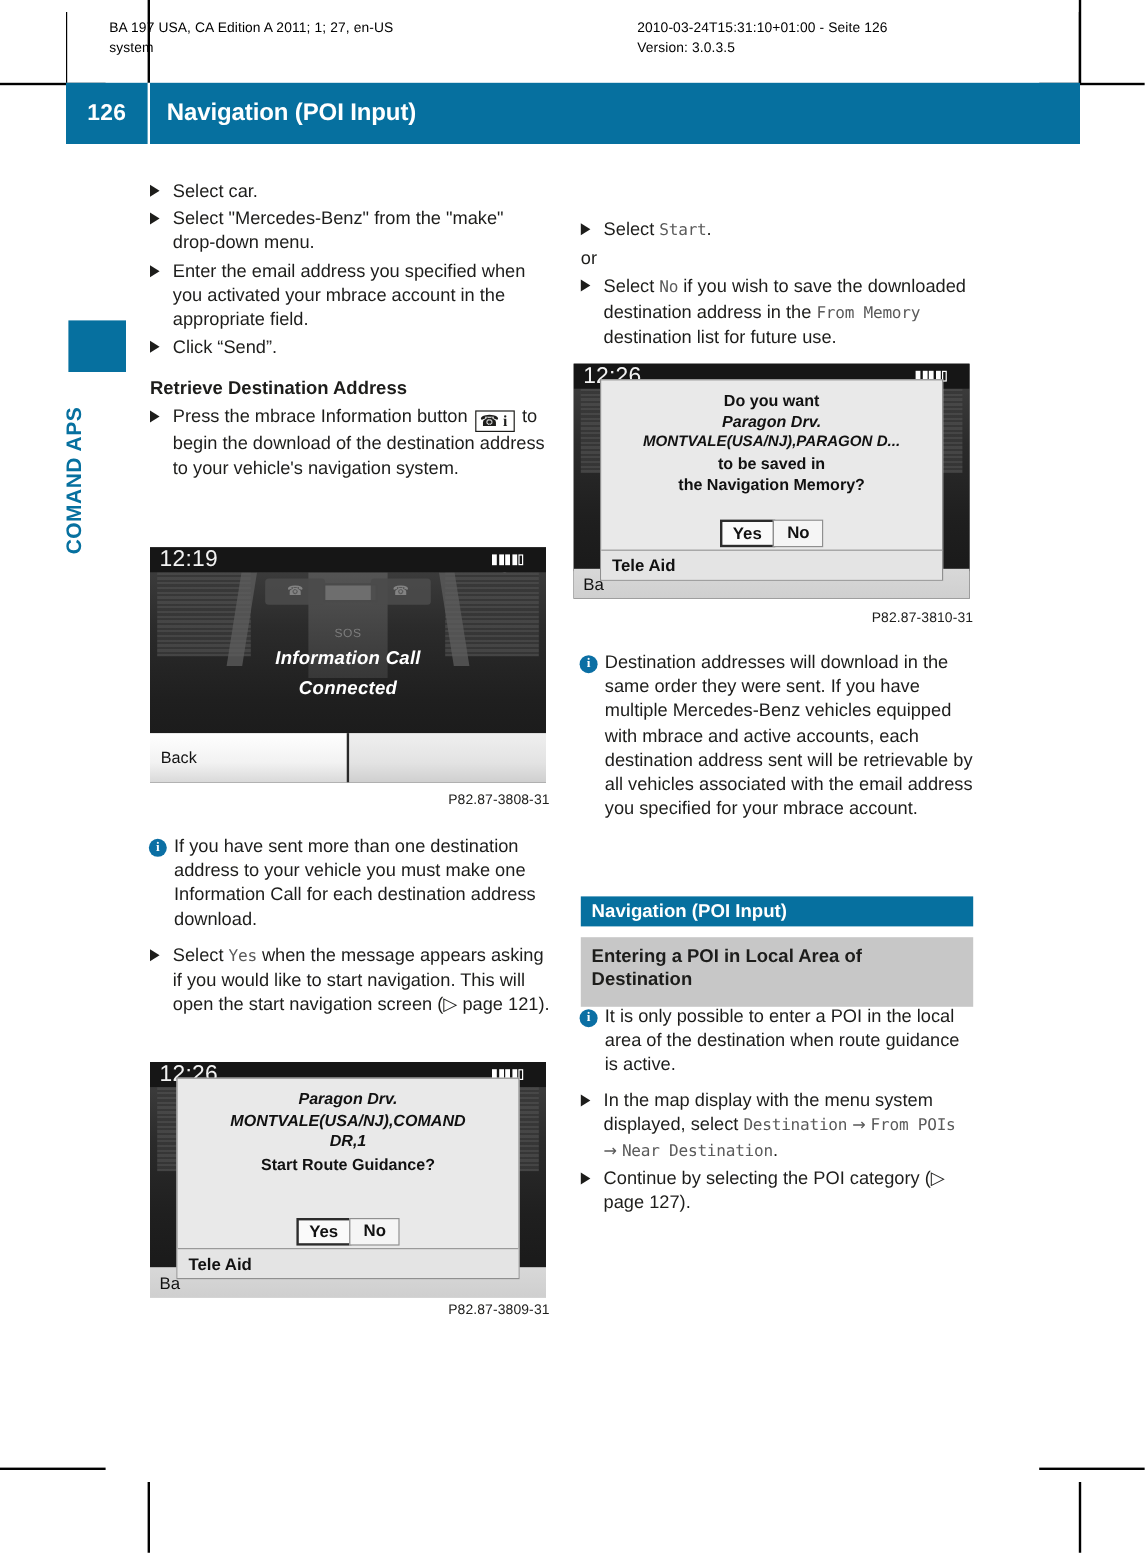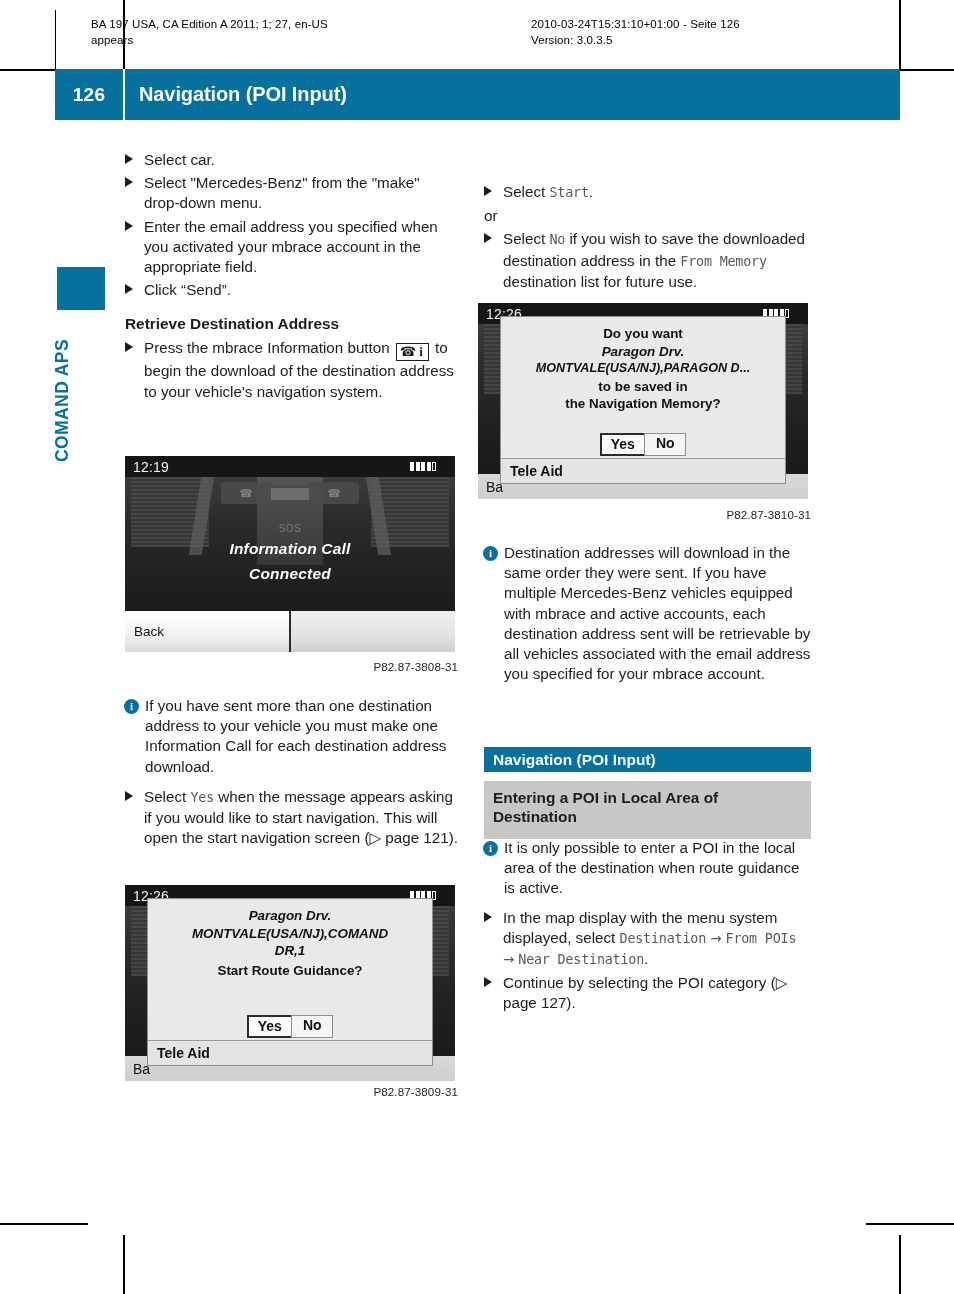--- a/index.html
+++ b/index.html
@@ -225,21 +225,21 @@
     width: 100%;
     height: 21px;
     background: #161616;
     color: #f2f2f2;
     font-size: 12.5px;
     display: flex;
     align-items: center;
     box-sizing: border-box;
     padding: 0 8px;
   }
-  .scr-clock { font-size: 14px; letter-spacing: 0.2px; }
+  .scr-clock { font-size: 19px; letter-spacing: 0.2px; }
   .scr-right {
     margin-left: auto;
     display: flex;
     align-items: center;
     gap: 5px;
     flex-direction: column;
   }
   .scr-digital { font-size: 11.6px; letter-spacing: 0.5px; }
   .bars { display: flex; align-items: flex-end; gap: 1.5px; }
   .bar { width: 4px; height: 9px; background: #fff; }
@@ -470,21 +470,21 @@
 <div class="crop crop-v" style="left:123px; top:1235px; height:60px;"></div>
 <div class="crop crop-v" style="left:899px; top:1235px; height:60px;"></div>
 
 <div class="frame-line" style="left:55px; top:10px; width:1px; height:59px;"></div>
 <div class="frame-line" style="left:899px; top:10px; width:1px; height:59px;"></div>
 <div class="frame-line" style="left:55px; top:68px; width:845px; height:1px; background:#000; opacity:0;"></div>
 
 <div class="runhead">
   <div class="col-left">
     <div>BA 197 USA, CA Edition A 2011; 1; 27, en-US</div>
-    <div>appears</div>
+    <div>system</div>
   </div>
   <div class="col-right">
     <div>2010-03-24T15:31:10+01:00 - Seite 126</div>
     <div>Version: 3.0.3.5</div>
   </div>
 </div>
 
 <div class="header-band"></div>
 <div class="header-pageno">126</div>
 <div class="header-divider"></div>

